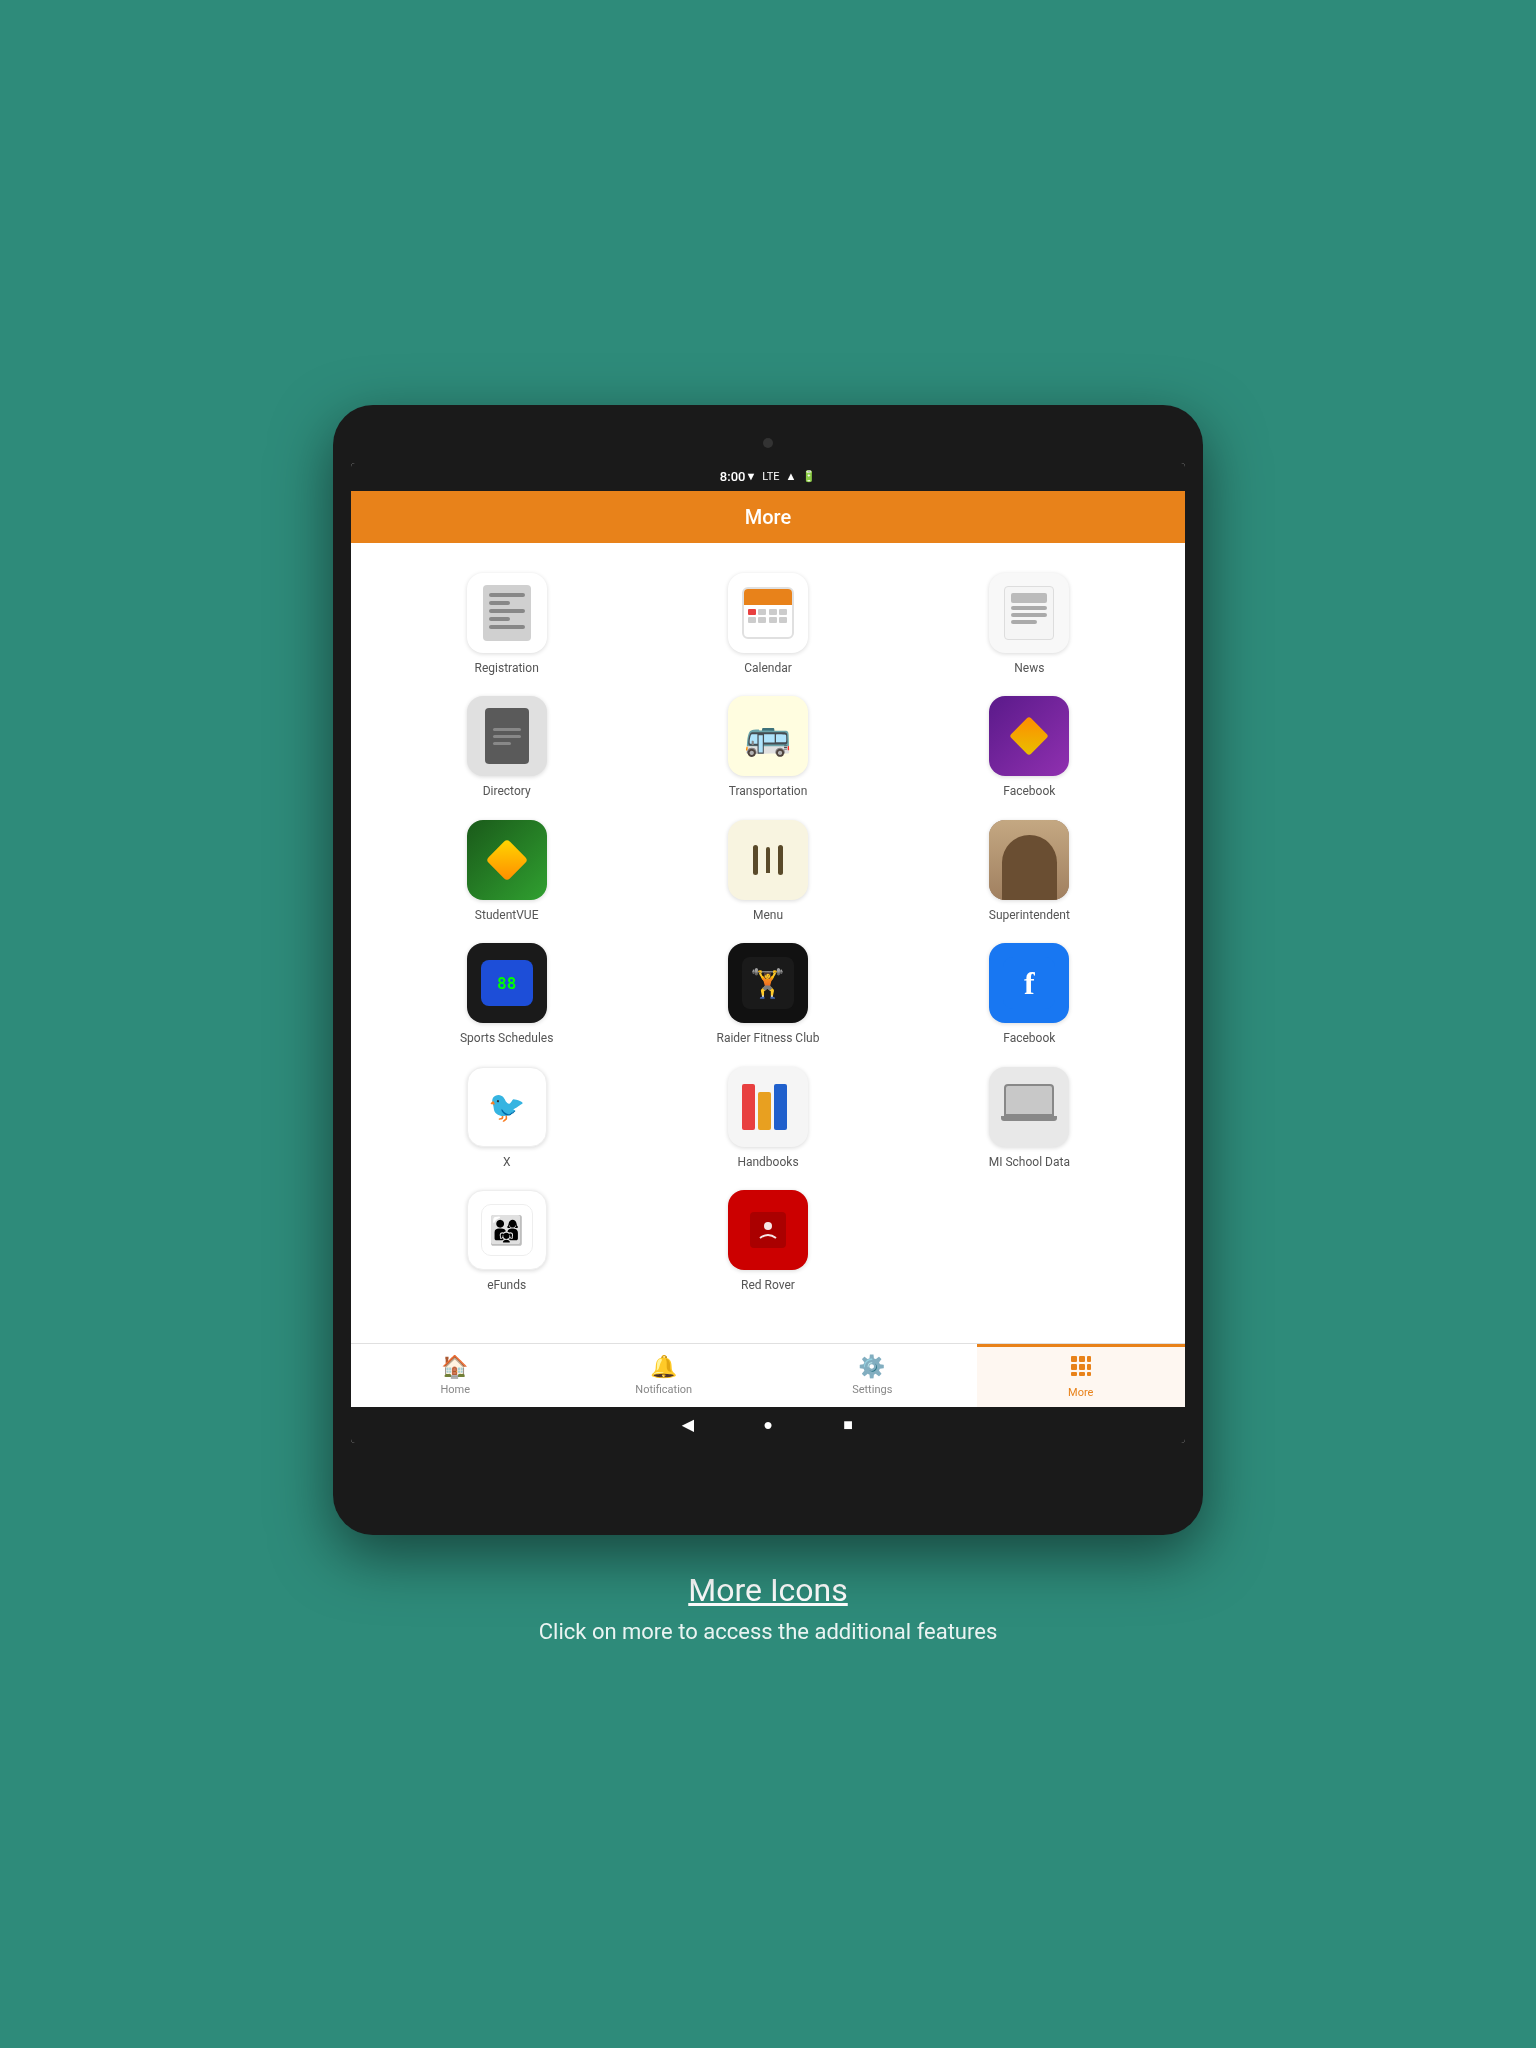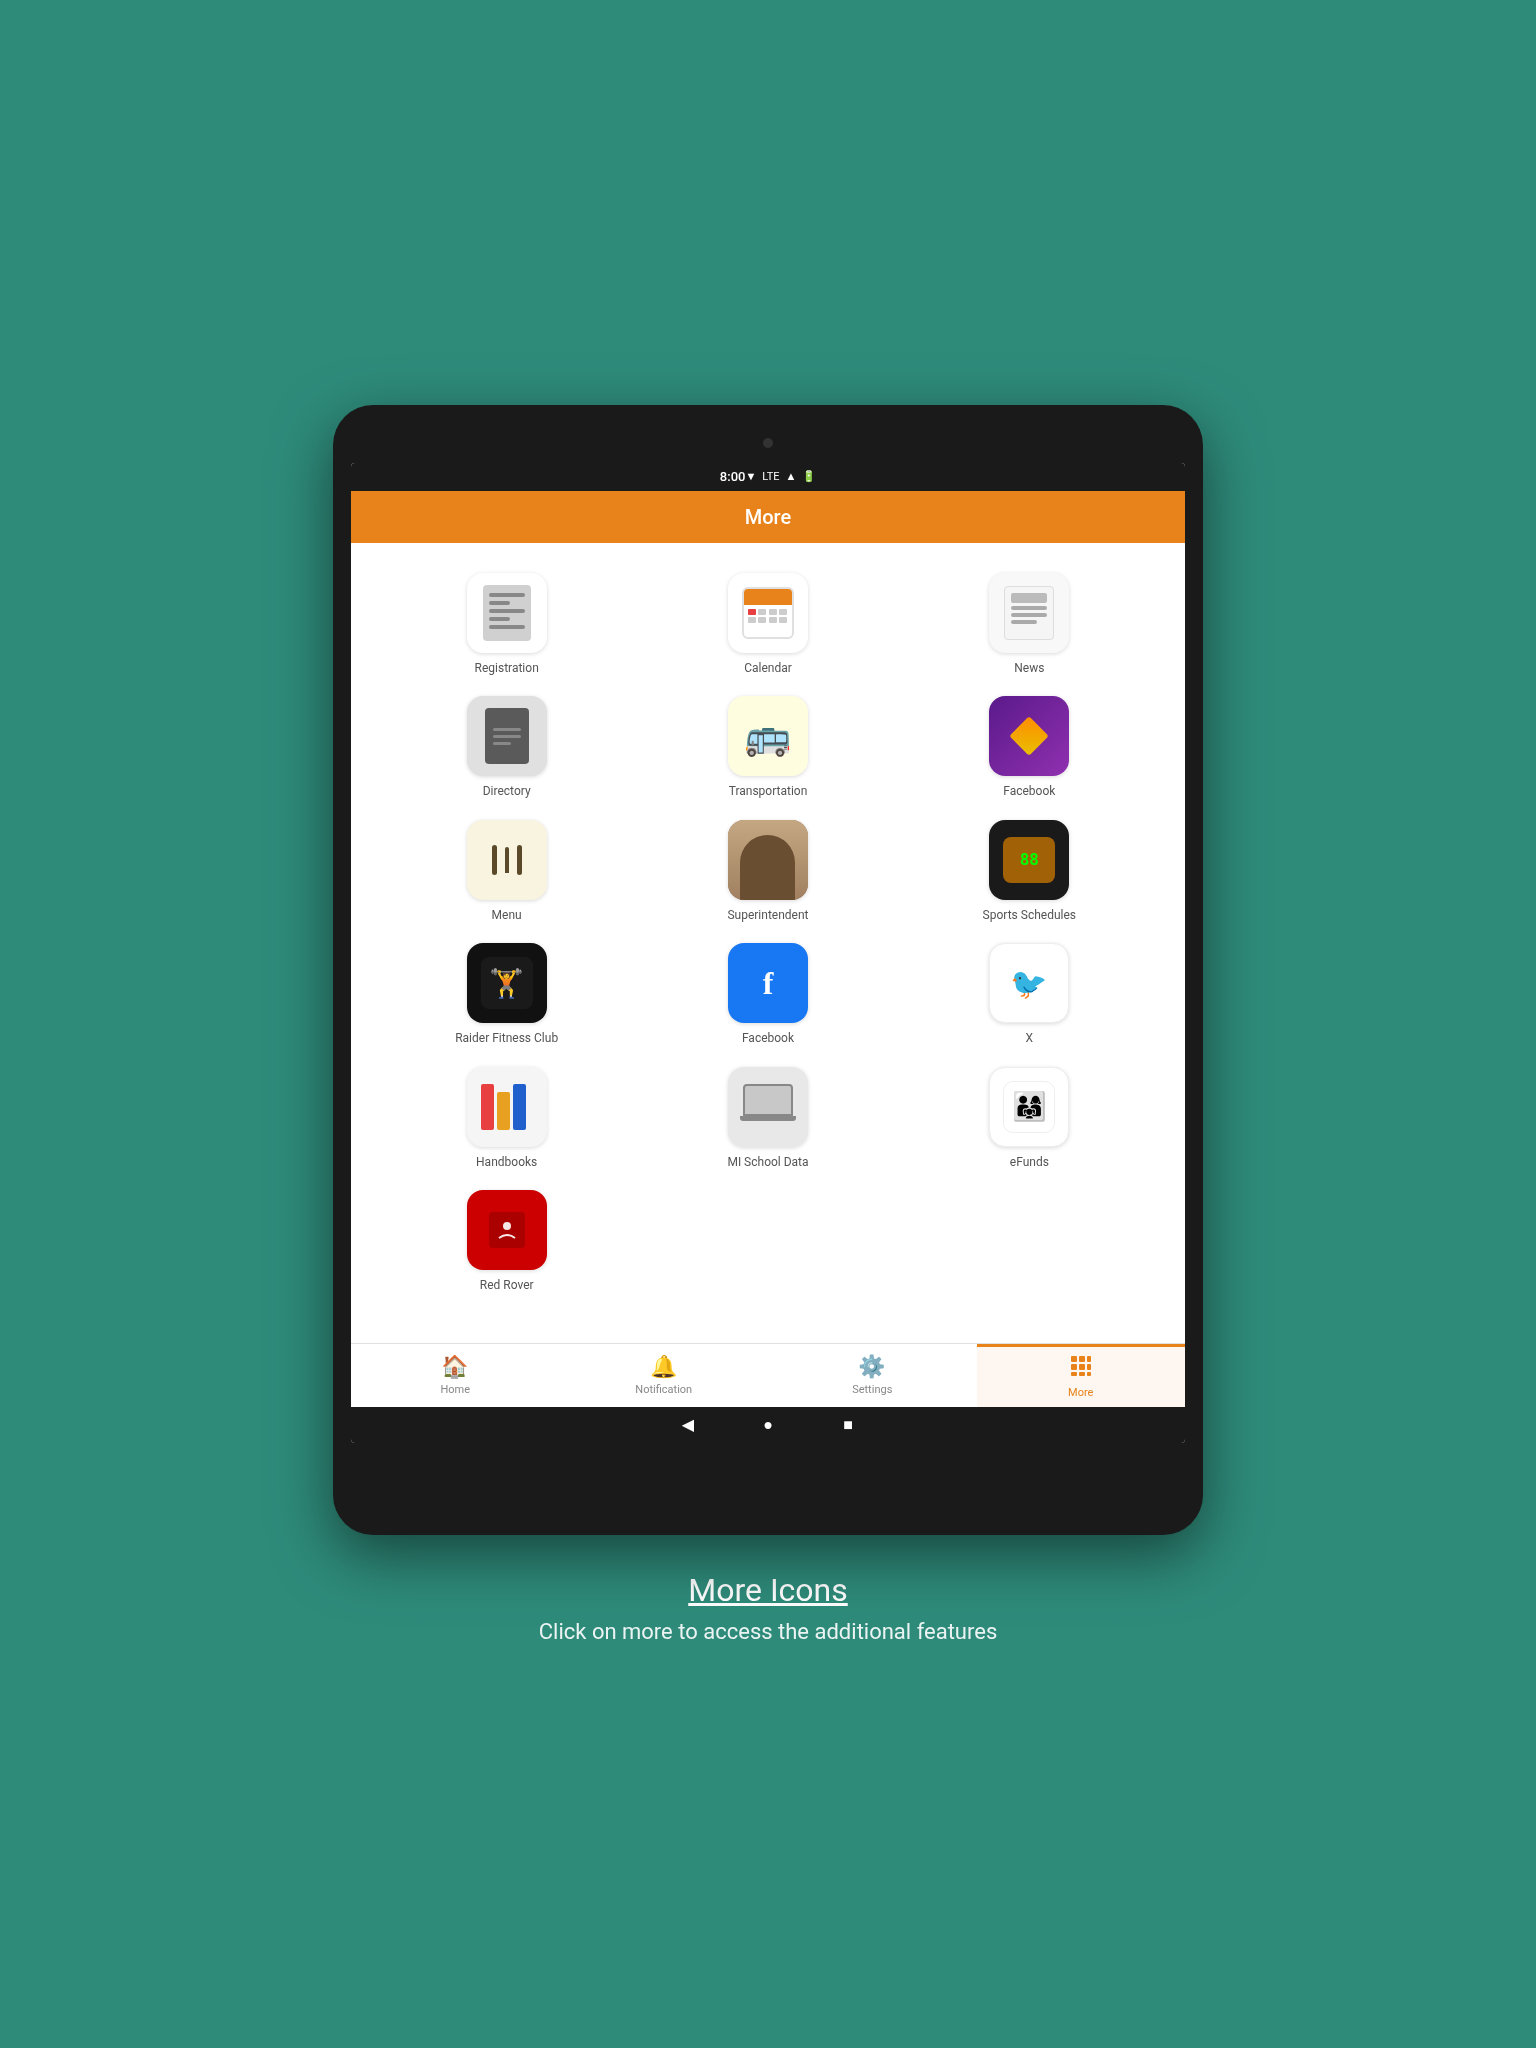--- a/index.html
+++ b/index.html
@@ -348,21 +348,21 @@
     .utensil {
       width: 5px;
       height: 30px;
       background: #5a4a2a;
       border-radius: 3px;
     }
 
     .scoreboard-icon {
       width: 52px;
       height: 46px;
-      background: #a16207;
+      background: #1d4ed8;
       border-radius: 8px;
       display: flex;
       align-items: center;
       justify-content: center;
     }
     .score-text {
       color: #00ff00;
       font-size: 16px;
       font-weight: bold;
       font-family: monospace;
@@ -574,20 +574,28 @@
 
           <div class="app-icon-item">
             <div class="app-icon-wrapper" style="background: linear-gradient(135deg, #5a1a8a, #9030b0); border-radius:16px;">
               <div class="pvu-icon" style="background:transparent; width:52px;height:52px; display:flex; align-items:center; justify-content:center;">
                 <div class="pvu-diamond"></div>
               </div>
             </div>
             <span class="app-icon-label">Facebook</span>
           </div>
 
+          <div class="app-icon-item">
+            <div class="app-icon-wrapper" style="background: linear-gradient(135deg, #1a5a1a, #30a030); border-radius:16px;">
+              <div style="width:52px;height:52px;display:flex;align-items:center;justify-content:center;">
+                <div style="width:30px;height:30px;background:linear-gradient(135deg,#ffd700,#ff8c00);transform:rotate(45deg);border-radius:4px;"></div>
+              </div>
+            </div>
+            <span class="app-icon-label">StudentVUE</span>
+          </div>
 
           <div class="app-icon-item">
             <div class="app-icon-wrapper" style="background:#f8f4e0;">
               <div class="menu-icon-wrap" style="background:transparent;border:none;">
                 <div class="fork-knife">
                   <div class="utensil"></div>
                   <div class="utensil" style="height:26px;width:4px;border-radius:2px 2px 0 0;border-top:8px solid #5a4a2a;"></div>
                   <div class="utensil"></div>
                 </div>
               </div>

